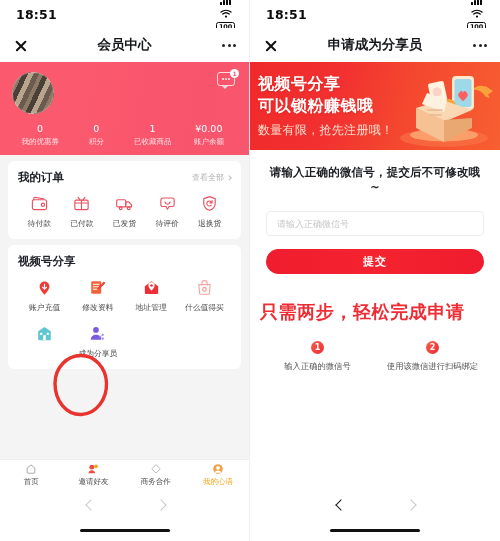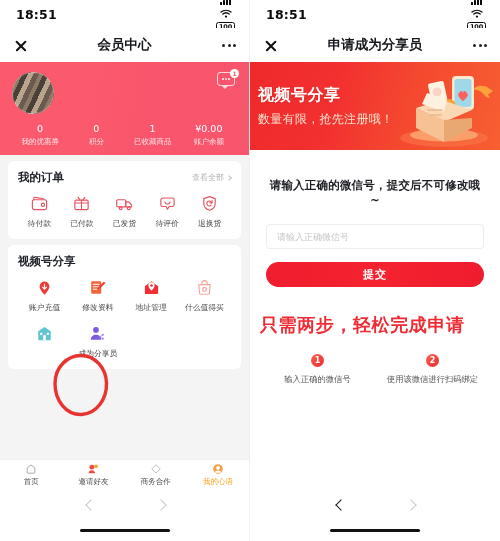--- a/index.html
+++ b/index.html
@@ -160,21 +160,21 @@
     display:flex; align-items:center;
   }
   .banner-txt { padding-left:8px; z-index:3; }
   .b-l1, .b-l2 {
     font-size:16px; font-weight:700; color:#fff; line-height:1.32;
     letter-spacing:0.5px; text-shadow:0 1px 2px rgba(150,20,10,0.25);
   }
   .b-sub { font-size:12px; color:#ffe0cf; margin-top:6px; letter-spacing:0.3px; filter:blur(0.25px); }
   .banner-art { position:absolute; right:2px; top:0; bottom:0; width:112px; z-index:2; }
 
-  .form { padding:28px 16px 0; }
+  .form { padding:15px 16px 0; }
   .form-head { font-size:11.5px; font-weight:700; color:#1d1f24; text-align:center; letter-spacing:0.2px; }
   .wx-input {
     margin-top:17px; width:100%; height:25px; border:1px solid #ededed; border-radius:4px;
     background:#fff; padding:0 10px; font-size:9px; color:#333;
     font-family:"DejaVu Sans","Liberation Sans",sans-serif; outline:none;
   }
   .wx-input::placeholder { color:#c6c6c6; }
   .submit {
     margin-top:13px; width:100%; height:25px; border:none; border-radius:13px;
     background: linear-gradient(90deg,#ef1d2e 0%,#f5232f 50%,#ee1c2e 100%);
@@ -489,20 +489,21 @@
           <i></i>
           <i></i>
         </span>
     </div>
 
     <div class="body-r">
 
       <div class="banner">
         <div class="banner-txt">
           <div class="b-l1">视频号分享</div>
+          <div class="b-l2">可以锁粉赚钱哦</div>
           <div class="b-sub">数量有限，抢先注册哦！</div>
         </div>
         <svg class="banner-art" viewBox="0 0 112 88">
           <ellipse cx="58" cy="76" rx="44" ry="9" fill="#f9784a" opacity=".55"></ellipse>
           <ellipse cx="58" cy="73" rx="34" ry="6.5" fill="#fdb07a" opacity=".75"></ellipse>
           <path d="M86 28c6-6 14-6 20 2l-5 1 3 5-4-1c-4-6-9-8-14-7z" fill="#fba23c"></path>
           <path d="M99 24l8 5-7 5z" fill="#fba23c"></path>
           <rect x="66" y="14" width="22" height="34" rx="4" fill="#ffe9cf"></rect>
           <rect x="68.5" y="17" width="17" height="28" rx="2.5" fill="#9fd8e8"></rect>
           <path d="M72 33c2-5 5-5 5-1 0-4 3-4 5 1-2 4-5 6-5 6s-3-2-5-6z" fill="#ff5f5f"></path>

